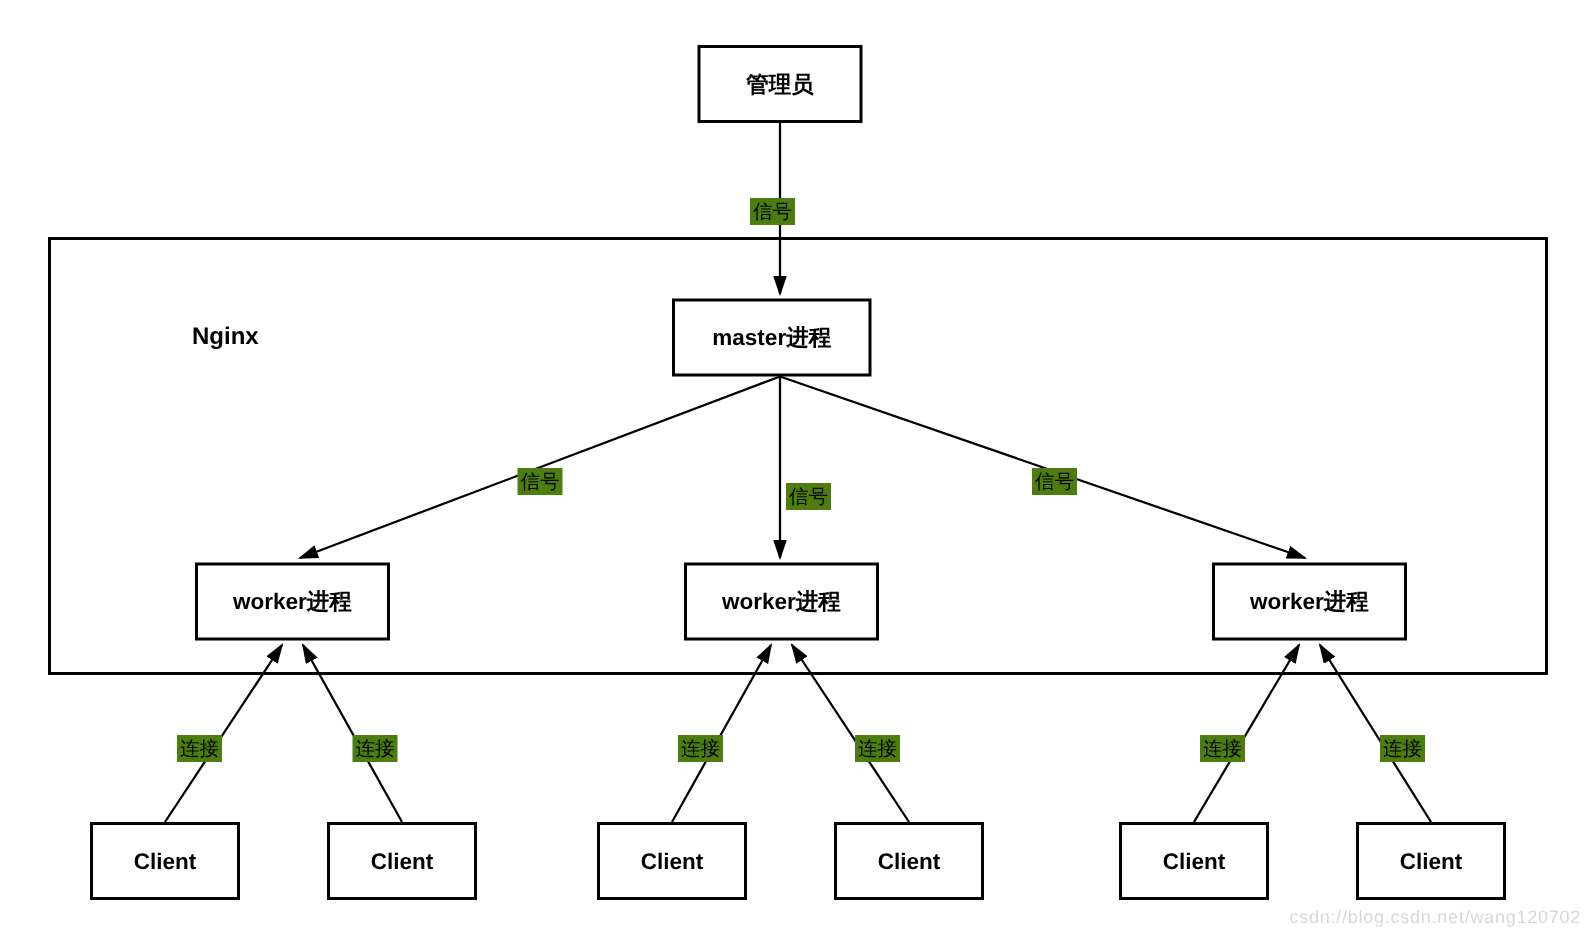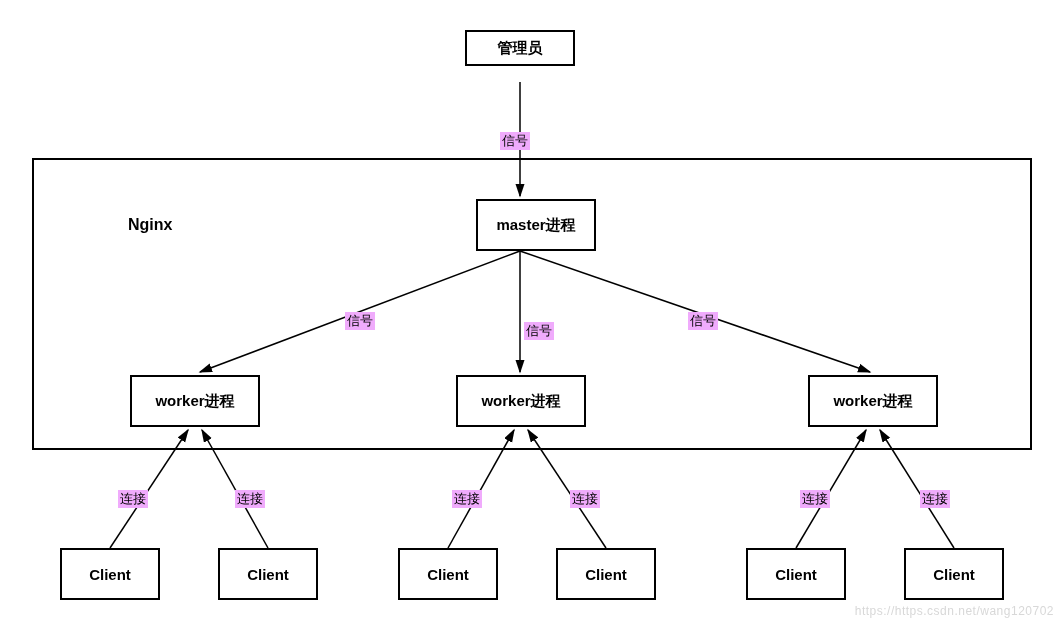--- a/index.html
+++ b/index.html
@@ -24,21 +24,21 @@
     box-sizing: border-box;
   }
   .container-label {
     position: absolute;
     font-size: 16px;
     font-weight: bold;
   }
   .edge-label {
     position: absolute;
     font-size: 13px;
-    background: #f0abfc;
+    background: #4d7c0f;
     padding: 0 2px;
   }
   .watermark {
     position: absolute;
     right: 6px;
     bottom: 4px;
     font-size: 12px;
     color: #d8d8d8;
     letter-spacing: 0.5px;
   }
@@ -51,25 +51,25 @@
     pointer-events: none;
   }
 </style>
 </head>
 <body>
 
 <div class="box" style="left:32px; top:158px; width:1000px; height:292px; justify-content:flex-start; align-items:flex-start;">
 </div>
 <div class="container-label" style="left:104px; top:216px;margin-left:24px;">Nginx</div>
 
-<div class="box" style="left:465px; top:30px; width:110px; height:36px;">
+<div class="box" style="left:465px; top:30px; width:110px; height:52px;">
   <span>管理员</span>
 </div>
 
-<div class="box" style="left:476px; top:199px; width:120px; height:52px;">
+<div class="box" style="left:448px; top:199px; width:133px; height:52px;">
   <span>master进程</span>
 </div>
 
 <div class="box" style="left:130px; top:375px; width:130px; height:52px;">
   <span>worker进程</span>
 </div>
 <div class="box" style="left:456px; top:375px; width:130px; height:52px;">
   <span>worker进程</span>
 </div>
 <div class="box" style="left:808px; top:375px; width:130px; height:52px;">
@@ -128,13 +128,13 @@
 <div class="edge-label" style="left:524px; top:322px;">信号</div>
 <div class="edge-label" style="left:688px; top:312px;">信号</div>
 
 <div class="edge-label" style="left:118px; top:490px;">连接</div>
 <div class="edge-label" style="left:235px; top:490px;">连接</div>
 <div class="edge-label" style="left:452px; top:490px;">连接</div>
 <div class="edge-label" style="left:570px; top:490px;">连接</div>
 <div class="edge-label" style="left:800px; top:490px;">连接</div>
 <div class="edge-label" style="left:920px; top:490px;">连接</div>
 
-<div class="watermark">https://https.csdn.net/wang120702</div>
+<div class="watermark">csdn://blog.csdn.net/wang120702</div>
 
 </body></html>

